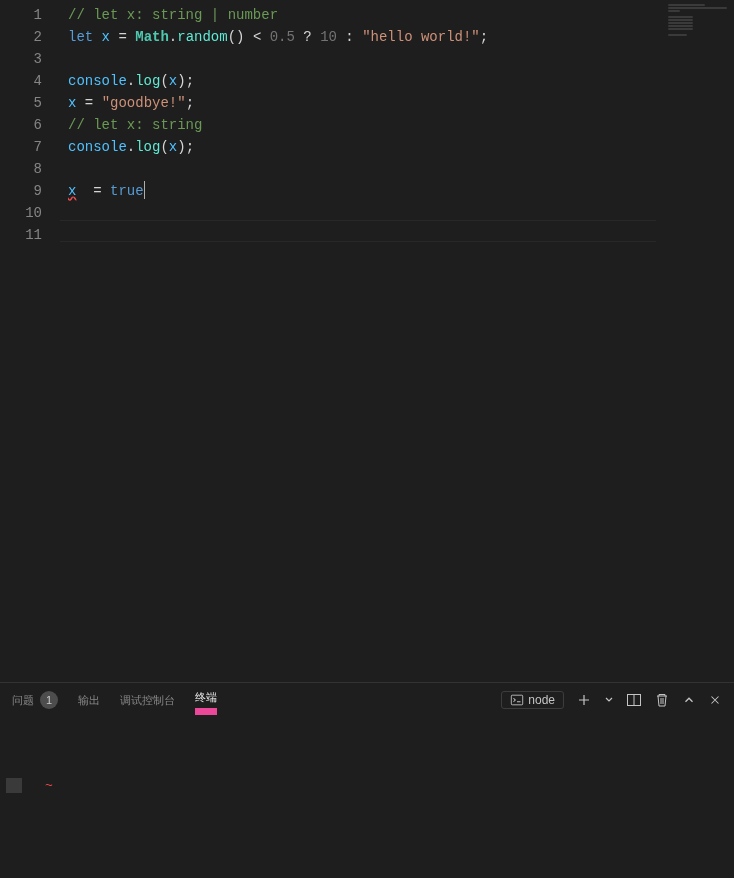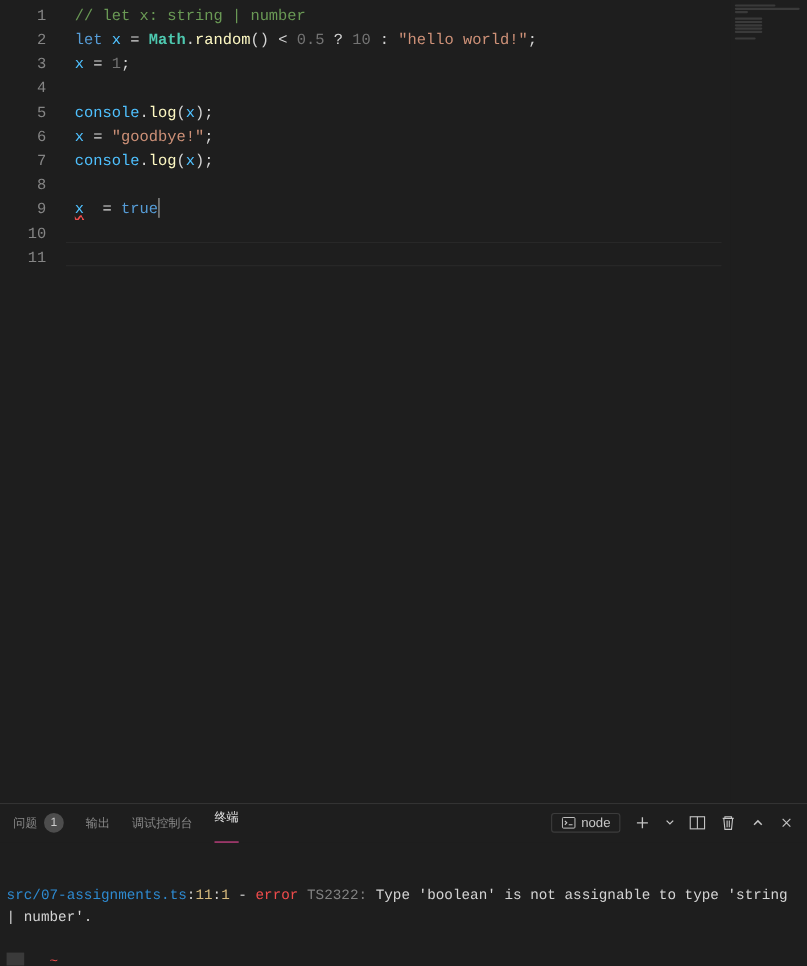--- a/index.html
+++ b/index.html
@@ -40,21 +40,21 @@
 }
 .line {
   height: 22px;
   line-height: 22px;
   white-space: pre;
 }
 .tok-comment { color: #6a9955; }
 .tok-keyword { color: #569cd6; }
 .tok-var { color: #4fc1ff; }
 .tok-object { color: #4ec9b0; font-weight: bold; }
-.tok-func { color: #fef9c3; }
+.tok-func { color: #5eead4; }
 .tok-number { color: #737373; font-family: Liberation Mono, monospace; }
 .tok-string { color: #ce9178; }
 .tok-punct { color: #d4d4d4; }
 .tok-op { color: #d4d4d4; }
 .err-underline {
   text-decoration: underline wavy #f14c4c;
   text-decoration-skip-ink: none;
 }
 .active-line-bg {
   position: absolute;
@@ -88,21 +88,21 @@
 }
 .mm-line {
   height: 2px;
   margin-bottom: 1px;
   background: #3a3a3a;
   border-radius: 1px;
 }
 .panel {
   border-top: 1px solid #333;
   background: #1e1e1e;
-  height: 148px;
+  height: 196px;
   display: flex;
   flex-direction: column;
 }
 .panel-tabs {
   height: 35px;
   display: flex;
   align-items: center;
   padding: 0 12px;
   gap: 20px;
   border-bottom: 1px solid #1e1e1e;
@@ -113,22 +113,22 @@
   font-size: 11px;
   color: #888;
   cursor: pointer;
   padding: 4px 0;
   display: flex;
   align-items: center;
   gap: 6px;
 }
 .tab.active {
   color: #e7e7e7;
-  border-bottom: 1px solid #ec4899;
-  padding-bottom: 15px;
+  border-bottom: 7px solid #ec4899;
+  padding-bottom: 3px;
 }
 .badge {
   background: #4d4d4d;
   color: #ccc;
   border-radius: 10px;
   min-width: 18px;
   height: 18px;
   font-size: 11px;
   display: inline-flex;
   align-items: center;
@@ -189,24 +189,24 @@
       <div class="ln">6</div>
       <div class="ln">7</div>
       <div class="ln">8</div>
       <div class="ln">9</div>
       <div class="ln">10</div>
       <div class="ln">11</div>
     </div>
   <div class="code" id="code">
       <div class="line"><span class="tok-comment">// let x: string | number</span></div>
       <div class="line"><span class="tok-keyword">let </span><span class="tok-var">x</span><span class="tok-op"> = </span><span class="tok-object">Math</span><span class="tok-punct">.</span><span class="tok-func">random</span><span class="tok-punct">() &lt; </span><span class="tok-number">0.5</span><span class="tok-op"> ? </span><span class="tok-number">10</span><span class="tok-op"> : </span><span class="tok-string">"hello world!"</span><span class="tok-punct">;</span></div>
-      <div class="line"><span class="tok-var">x</span><span class="tok-op"> = </span><span class="tok-number">1</span><span class="tok-punct">;</span></div>
       <div class="line"></div>
       <div class="line"><span class="tok-var">console</span><span class="tok-punct">.</span><span class="tok-func">log</span><span class="tok-punct">(</span><span class="tok-var">x</span><span class="tok-punct">);</span></div>
       <div class="line"><span class="tok-var">x</span><span class="tok-op"> = </span><span class="tok-string">"goodbye!"</span><span class="tok-punct">;</span></div>
+      <div class="line"><span class="tok-comment">// let x: string</span></div>
       <div class="line"><span class="tok-var">console</span><span class="tok-punct">.</span><span class="tok-func">log</span><span class="tok-punct">(</span><span class="tok-var">x</span><span class="tok-punct">);</span></div>
       <div class="line"></div>
       <div class="active-line-bg" style="top: 220px;"></div>
       <div class="line"><span class="tok-var err-underline">x</span><span class="tok-op">  = </span><span class="tok-keyword">true</span><span class="cursor"></span></div>
     </div>
   <div class="minimap">
     <div class="minimap-lines">
       <div class="mm-line" style="width:60%"></div>
       <div class="mm-line" style="width:95%"></div>
       <div class="mm-line" style="width:20%"></div>
@@ -276,17 +276,16 @@
       </div>
       <div class="icon-btn">
         <svg width="14" height="14" viewBox="0 0 16 16" stroke="#c5c5c5" stroke-width="1.2">
             <path d="M4 4l8 8M12 4l-8 8"></path>
           </svg>
       </div>
     </div>
   </div>
   <div class="term">
     <div class="term-line">&nbsp;</div>
-    <div class="term-line"><span class="t-file">src/07-assignments.ts</span><span class="t-sep">:</span><span class="t-pos">11</span><span class="t-sep">:</span><span class="t-pos">1</span><span class="t-sep"> - </span><span class="t-err">error</span><span> </span><span class="t-code">TS2322:</span><span class="t-msg"> Type 'boolean' is not assignable to type 'string | number'.</span></div>
     <div class="term-line">&nbsp;</div>
     <div class="term-line"><span class="t-ln-hl">&nbsp;&nbsp;</span><span>   </span><span class="t-squiggle">~</span></div>
   </div>
 </div>
 
 </body></html>

